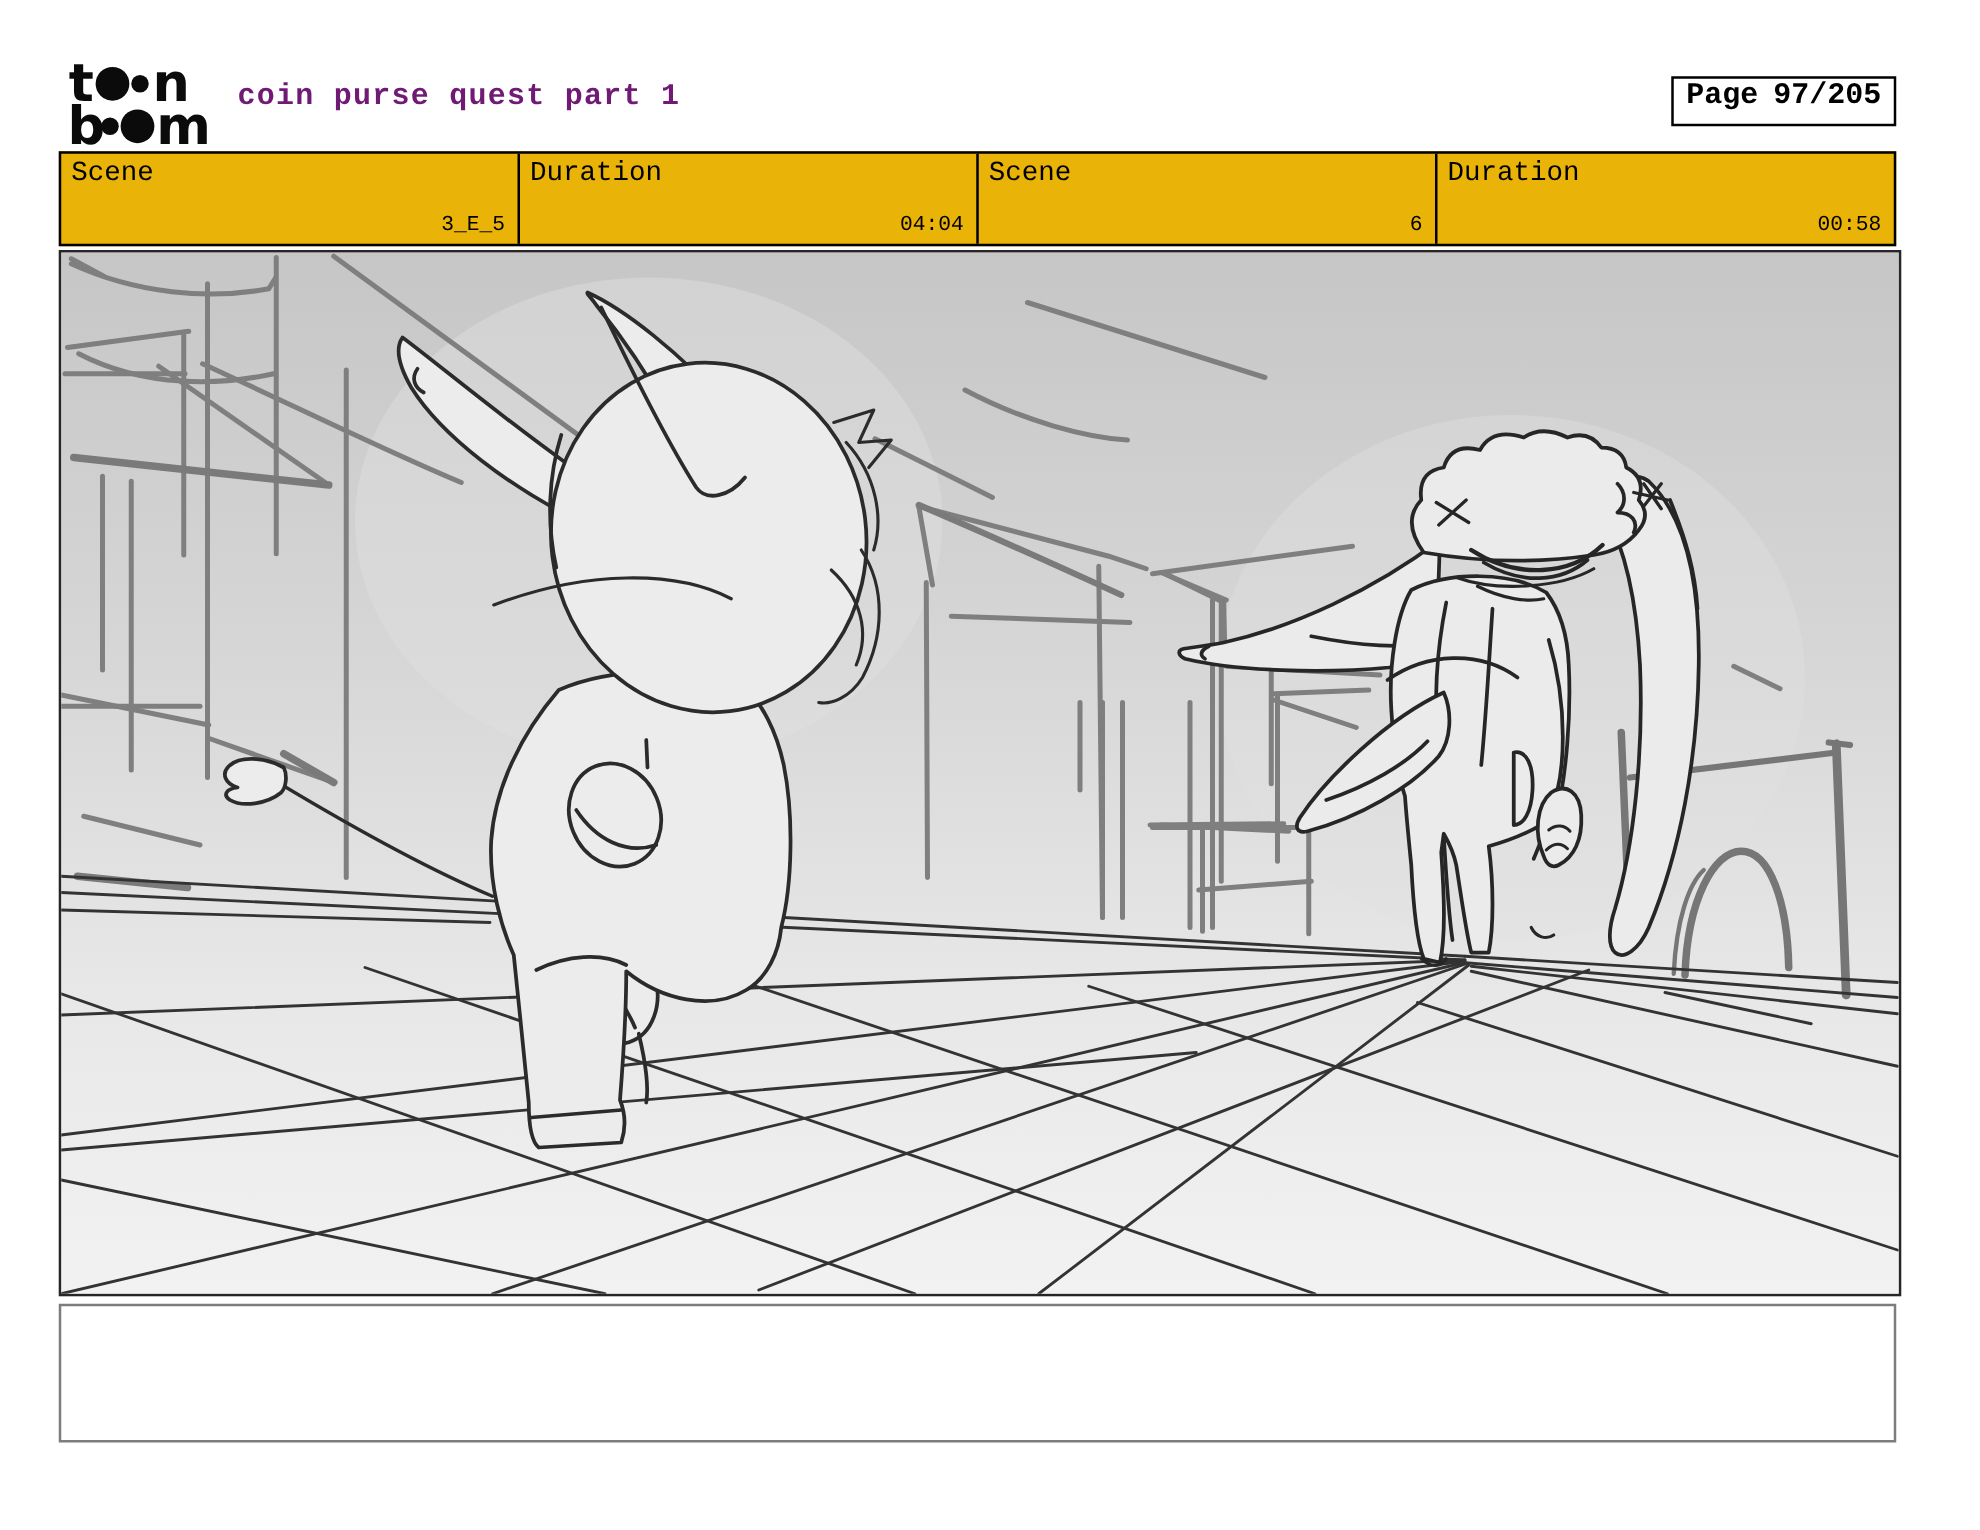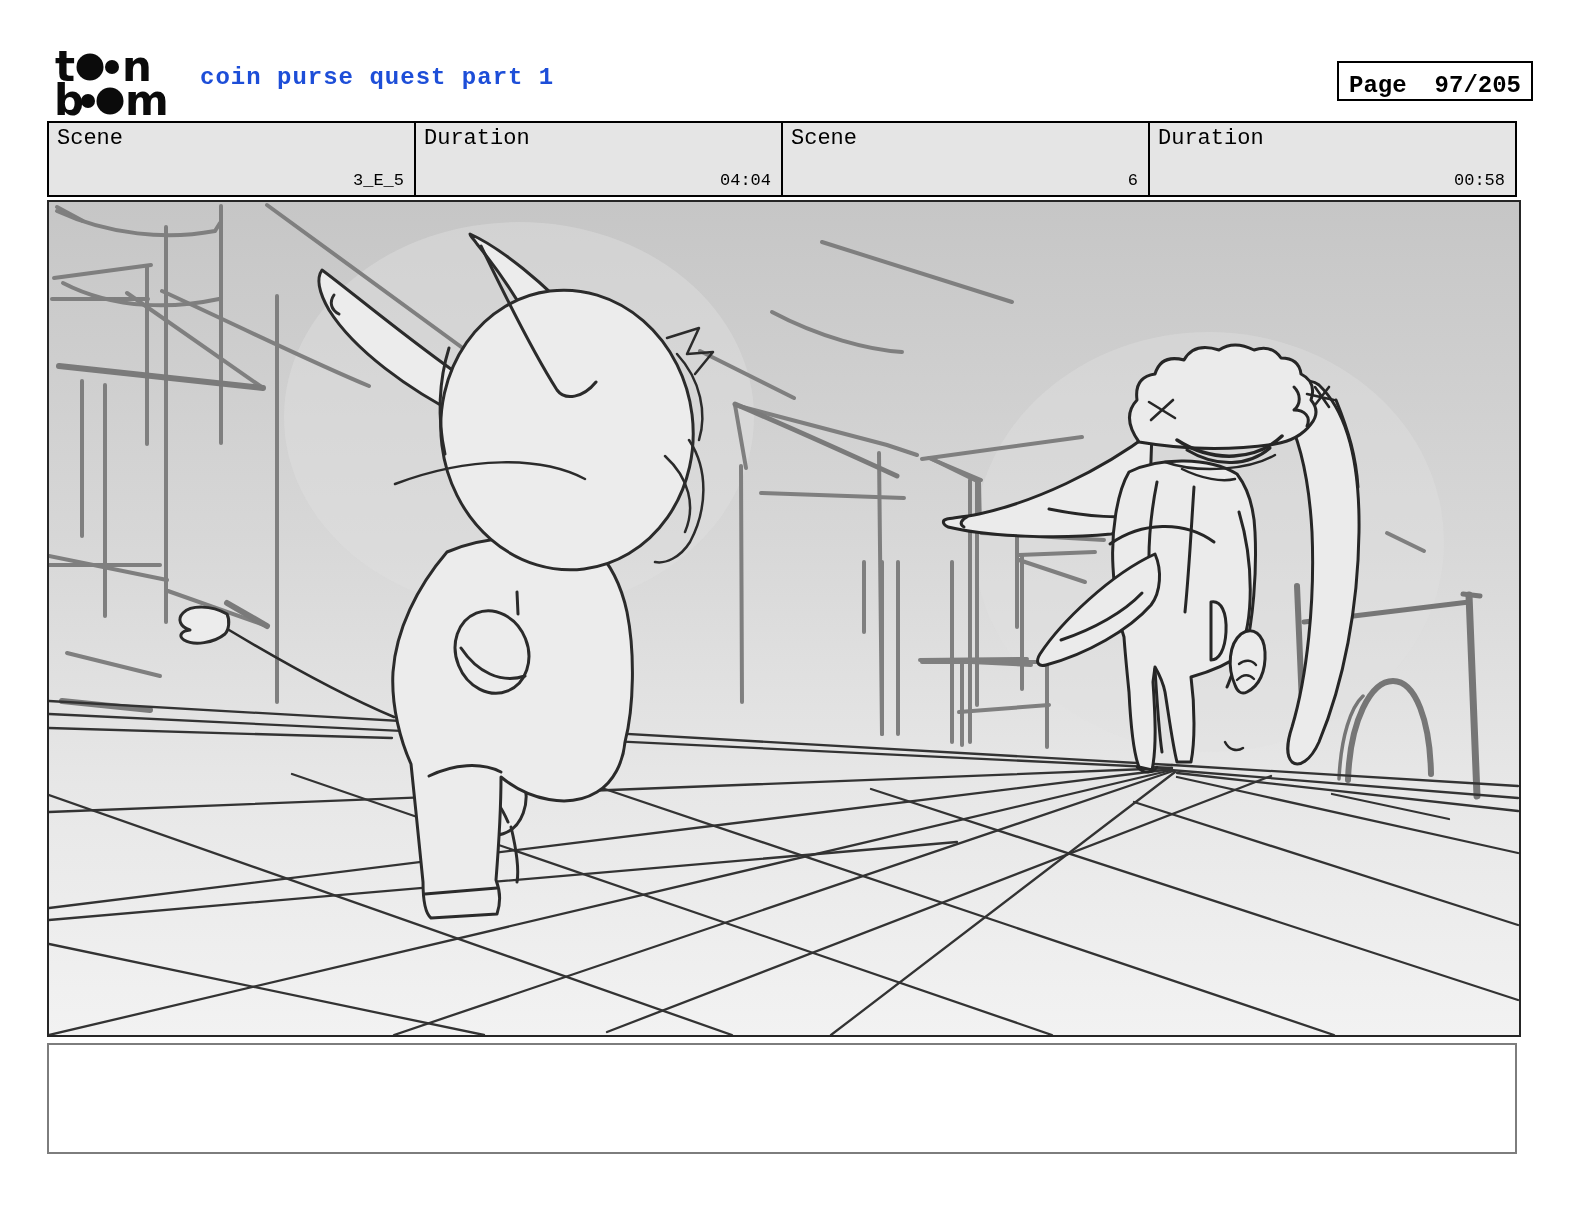--- a/index.html
+++ b/index.html
@@ -1,28 +1,28 @@
 <!DOCTYPE html>
 <html><head>
 <meta charset="utf-8">
 <style>
   html,body{margin:0;padding:0;background:#ffffff;}
   .page{position:relative;width:1584px;height:1224px;background:#fff;overflow:hidden;
         font-family:"Liberation Mono", monospace;color:#000;}
   
   .logo{position:absolute;left:53px;top:48px;}
   .logo text{font-family:"DejaVu Sans", sans-serif;font-weight:bold;fill:#0b0b0b;}
-  .title{position:absolute;left:200px;top:64px;font-size:24px;font-weight:bold;
-         letter-spacing:1px;color:#1d4ed8;}
-  .pagebox{position:absolute;left:1337px;top:61px;width:196px;height:40px;border:2px solid #000;
-           box-sizing:border-box;display:flex;align-items:flex-end;justify-content:space-between;
+  .title{position:absolute;left:190px;top:64px;font-size:24px;font-weight:bold;
+         letter-spacing:1px;color:#701a75;}
+  .pagebox{position:absolute;left:1337px;top:61px;width:180px;height:40px;border:2px solid #000;
+           box-sizing:border-box;display:flex;align-items:flex-start;justify-content:space-between;
            padding:0 10px;font-size:24px;font-weight:bold;}
   
   .inforow{position:absolute;left:47px;top:121px;width:1470px;height:76px;display:flex;
-           border:2px solid #000;box-sizing:border-box;background:#e5e5e5;}
+           border:2px solid #000;box-sizing:border-box;background:#eab308;}
   .cell{flex:1 1 0;position:relative;border-right:2px solid #000;}
   .cell:last-child{border-right:none;}
   .cell .lbl{position:absolute;left:8px;top:3px;font-size:22px;}
   .cell .val{position:absolute;right:10px;bottom:5px;font-size:17px;}
   
   .panel{position:absolute;left:47px;top:200px;width:1470px;height:833px;border:2px solid #262626;
          box-sizing:content-box;background:#d9d9d9;}
   .panel svg{display:block;}
   
   .caption{position:absolute;left:47px;top:1043px;width:1470px;height:111px;border:2px solid #7d7d7d;

